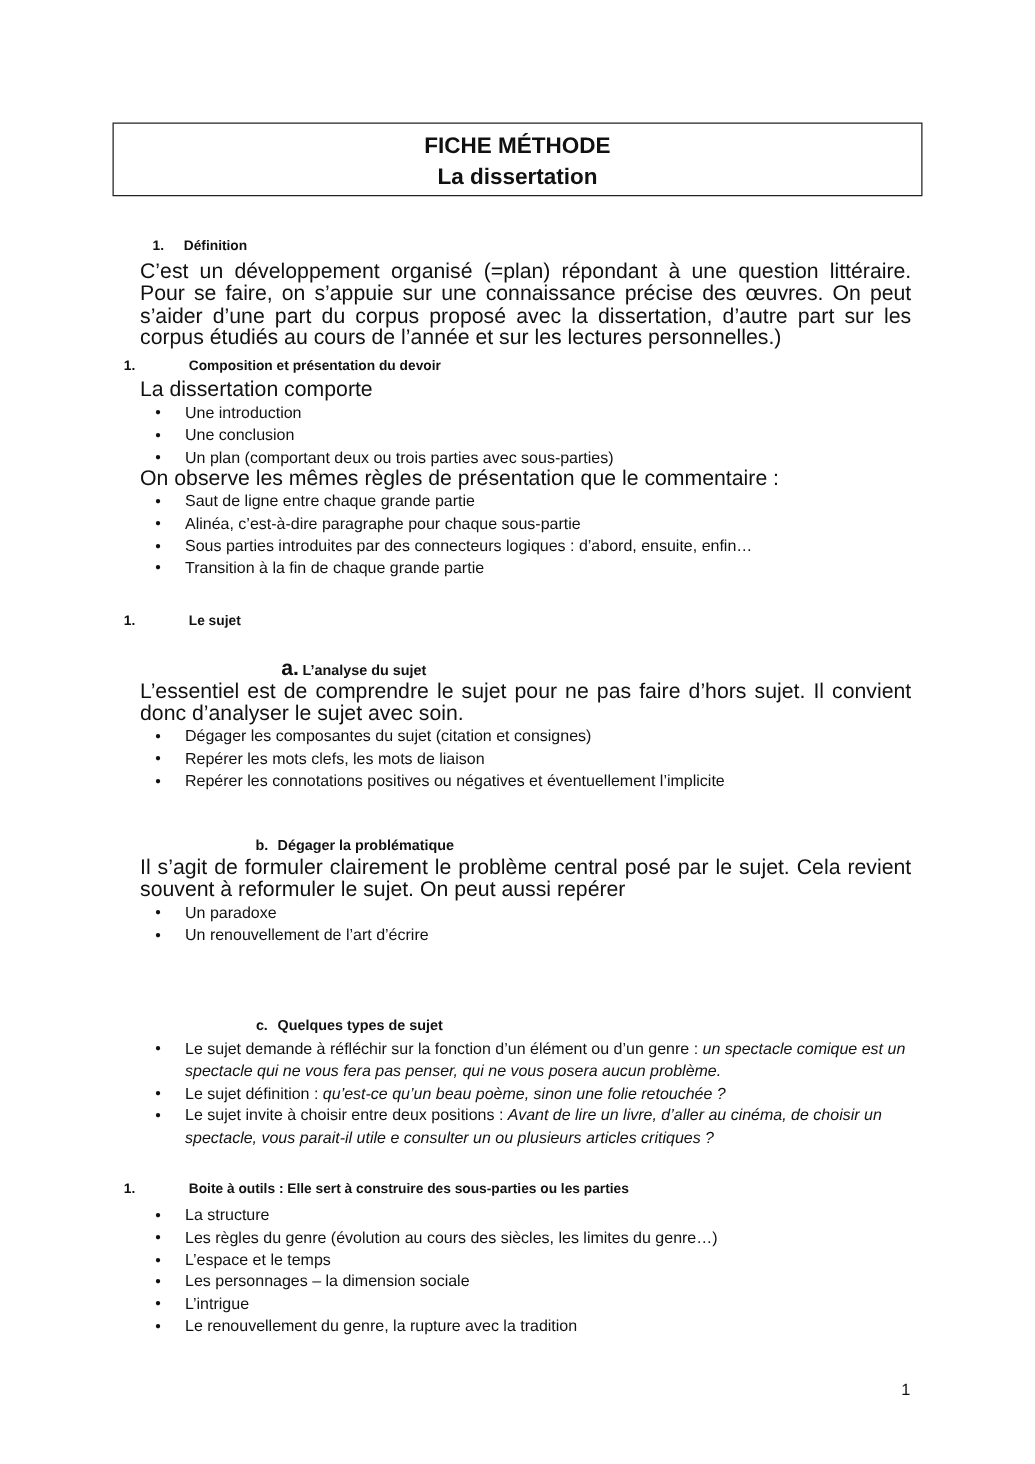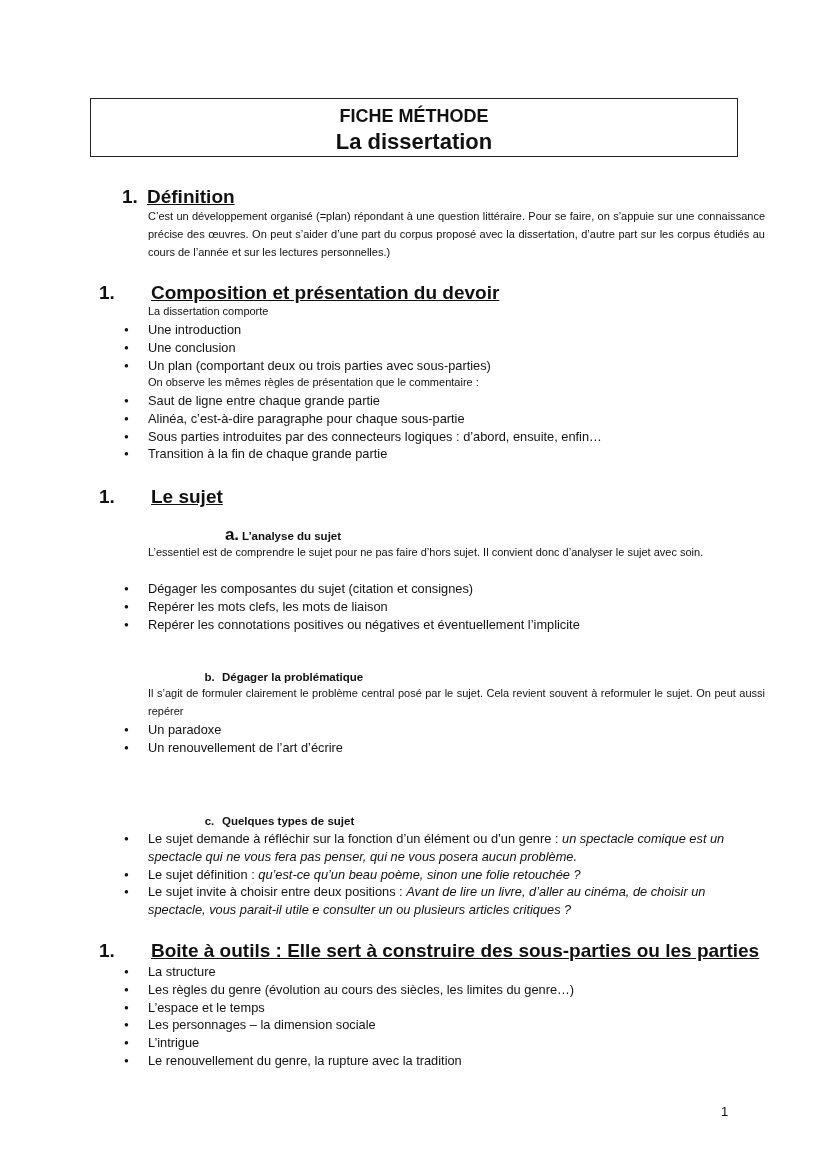--- a/index.html
+++ b/index.html
@@ -2,27 +2,27 @@
 <html><head>
 <meta charset="utf-8">
 <style>
   html, body { margin:0; padding:0; background:#ffffff; }
   body { width:828px; height:1171px; position:relative; overflow:hidden;
          font-family:"Liberation Sans", "DejaVu Sans", sans-serif; color:#111; }
   .page { position:absolute; left:0; top:0; width:828px; height:880px; }
   .title-box { position:absolute; left:90px; top:98px; width:646px; height:57px;
                border:1px solid #222; text-align:center; }
   .title-box .l1 { font-weight:bold; font-size:18px; line-height:25px; margin-top:5px; }
-  .title-box .l2 { font-weight:bold; font-size:22px; line-height:25px; }
+  .title-box .l2 { font-weight:bold; font-size:18px; line-height:25px; }
   .abs { position:absolute; }
-  .h1 { font-weight:bold; font-size:19px; line-height:22px;text-decoration:underline; }
+  .h1 { font-weight:bold; font-size:11px; line-height:22px; }
   .h1 .num { display:inline-block; width:52px; }
   .h1def { left:122px; top:186px; }
   .h1def .num { width:25px; }
-  .p { font-size:11px; line-height:17.8px; text-align:justify;margin-left:36px; }
+  .p { font-size:17px; line-height:17.8px; text-align:justify; }
   .text-block { left:112px; width:617px; }
   ul.b { list-style:none; margin:0; padding:0; }
   ul.b li { position:relative; padding-left:36px; font-size:12.8px; line-height:17.8px; }
   ul.b li::before { content:"\25CF"; position:absolute; left:12px; top:0; font-size:8px; line-height:17.8px; }
   .list { left:112px; width:617px; }
   .sub { font-weight:bold; font-size:11.5px; line-height:16px;text-align:center; }
   .sub .lt { display:inline-block; width:25px; }
   .suba .lt { font-size:17px; width:20px; }
   em { font-style:italic; }
   .pagenum { left:721px; top:1104px; font-size:13px; }

